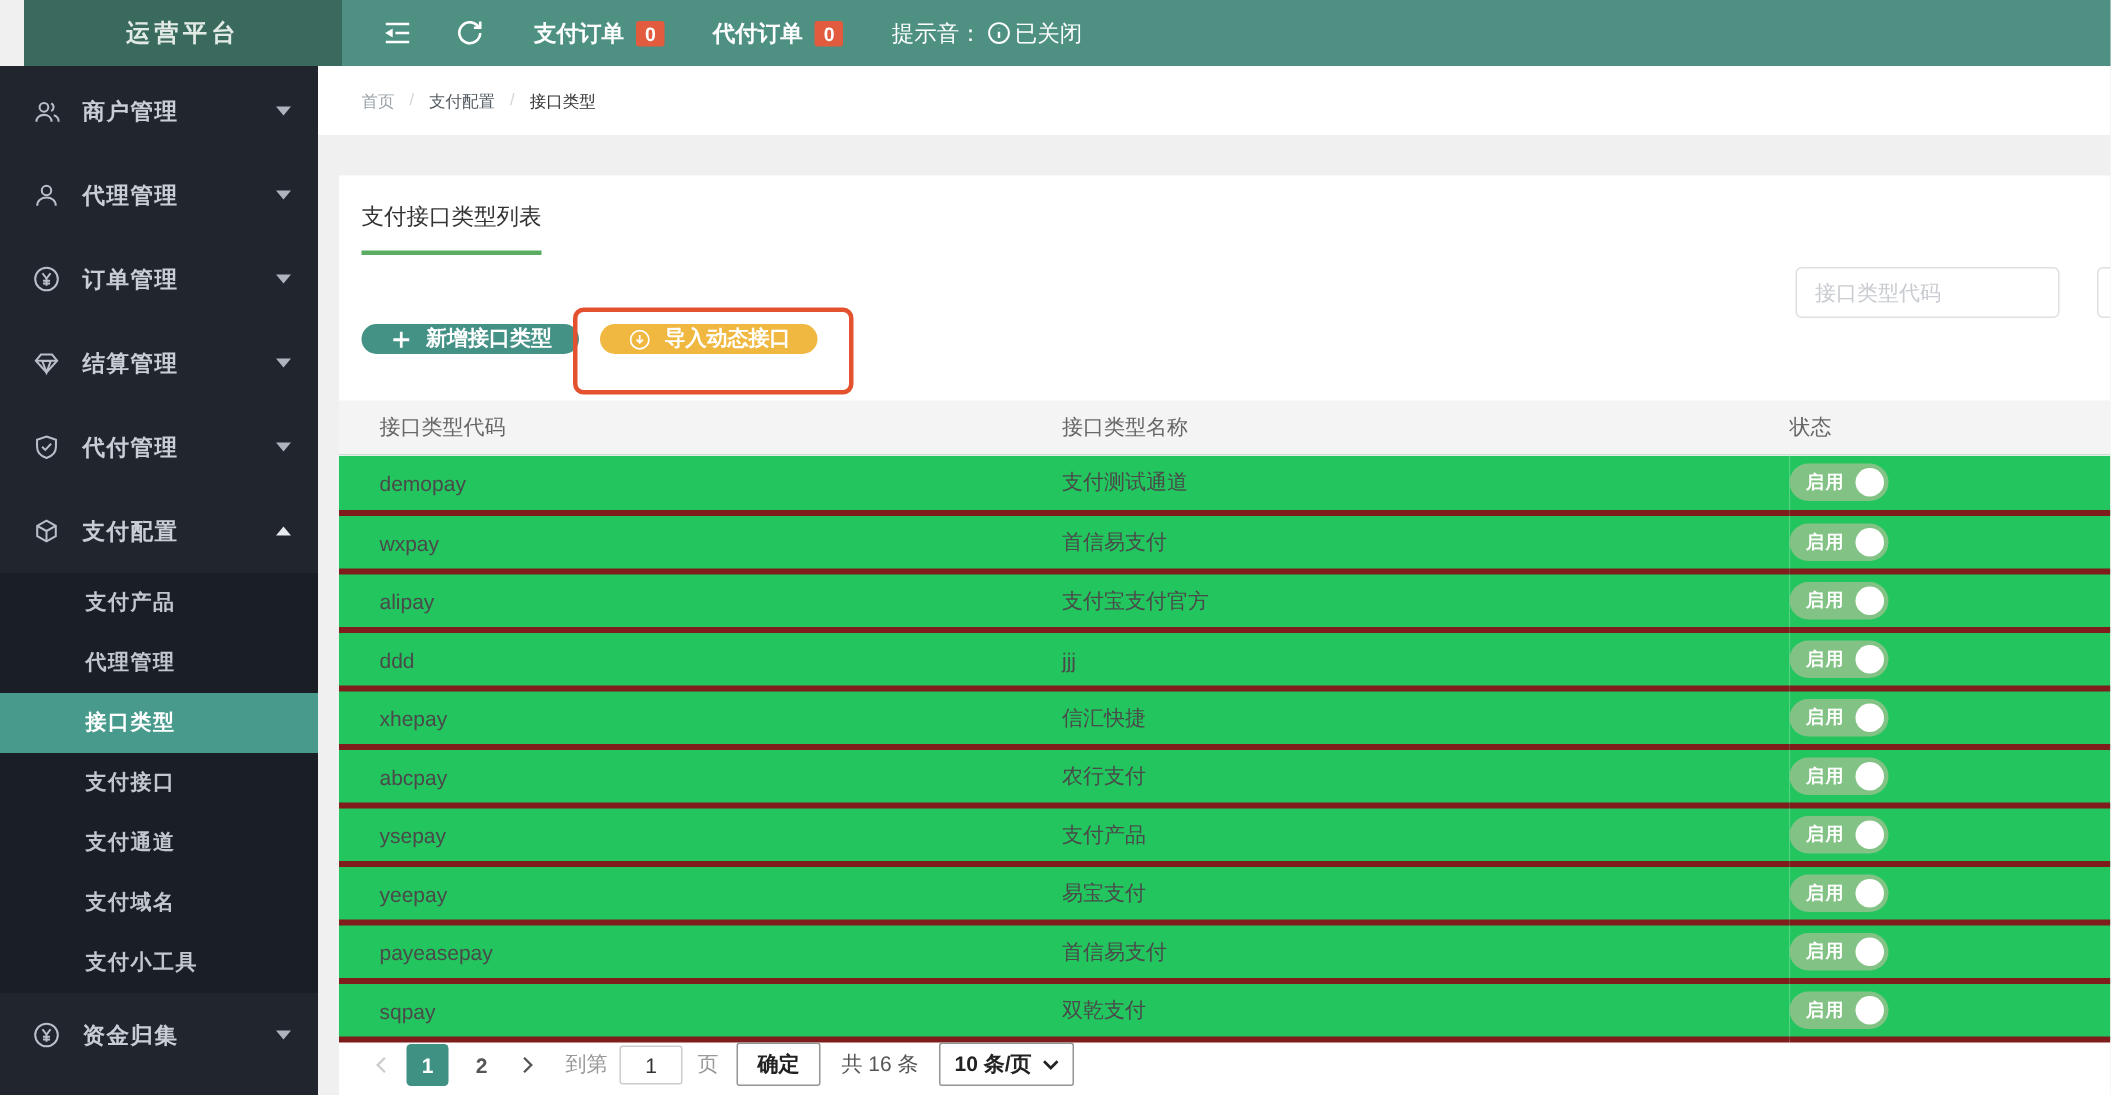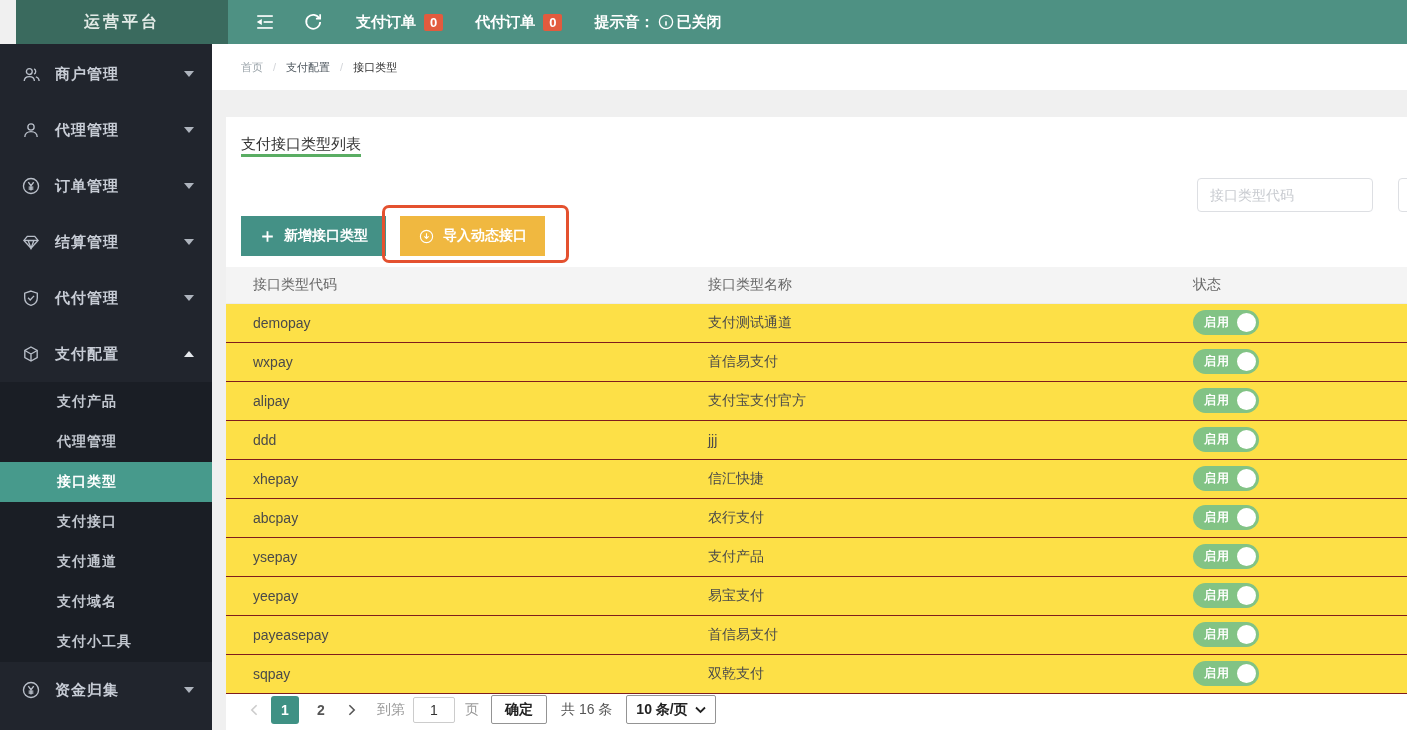--- a/index.html
+++ b/index.html
@@ -7,21 +7,21 @@
   body { font-family:"Liberation Sans","DejaVu Sans",sans-serif; background:#f0f0f0; }
   .screen { position:relative; width:1407px; height:730px; background:#f0f0f0; }
 
   
   .topbar { position:absolute; top:0; left:16px; width:100%; height:44px; background:#4e9183; display:flex; align-items:center; z-index:5; }
   .logo { width:212px; height:44px; background:#3a6a5e; color:#e2eae6; font-size:16px; font-weight:bold; letter-spacing:3px; display:flex; align-items:center; justify-content:center; flex:none; }
   .tb-icon { width:22px; height:22px; margin-left:26px; color:#fff; cursor:pointer; flex:none; }
   .tb-icon svg { width:100%; height:100%; display:block; }
   .order-tab { display:flex; align-items:center; margin-left:32px; color:#fff; font-weight:bold; font-size:15px; cursor:pointer; }
   .order-badge { background:#e25b3e; color:#fff; font-size:13px; font-weight:bold; padding:1px 6px; border-radius:2px; margin-left:8px; }
-  .sound { display:flex; align-items:center; margin-left:32px; color:#fff; font-weight:bold; font-size:15px; }
+  .sound { display:flex; align-items:center; margin-left:32px; color:#fff; font-weight:normal; font-size:15px; }
   .info-icon { width:16px; height:16px; margin:0 2px 0 4px; color:#fff; }
   .info-icon svg { width:100%; height:100%; display:block; }
 
   
   .sidebar { position:absolute; top:44px; left:0; width:212px; height:686px; background:#21252d; padding-top:2px; z-index:4; }
   .side-item { height:56px; display:flex; align-items:center; padding:0 18px 0 22px; color:#c8cdd6; font-size:15px; cursor:pointer; }
   .s-icon { width:18px; height:18px; margin-right:15px; flex:none; color:#b9bfc9; }
   .s-icon svg { width:100%; height:100%; display:block; }
   .s-label { flex:1; font-weight:bold; letter-spacing:1px; }
   .caret { width:0; height:0; border-left:5px solid transparent; border-right:5px solid transparent; flex:none; }
@@ -35,36 +35,36 @@
   .breadcrumb-bar { position:absolute; top:44px; left:212px; right:0; height:46px; background:#fff; display:flex; align-items:center; padding-left:29px; font-size:11px; }
   .bc-item { margin-right:10px; }
   .bc-sep { color:#d2d5d9; margin-right:10px; }
   .bc-first { color:#9aa3a9; cursor:pointer; }
   .bc-mid { color:#515a61; cursor:pointer; }
   .bc-last { color:#333; }
 
   
   .card { position:absolute; top:117px; left:226px; right:0; bottom:-6px; background:#fff; overflow:hidden; }
   .tab-row { padding:18px 0 0 15px; }
-  .tab { display:inline-block; font-size:15px; color:#333; border-bottom:3px solid #5aad63; cursor:pointer; }
+  .tab { display:inline-block; font-size:15px; color:#333; padding-bottom:13px; border-bottom:3px solid #5aad63; cursor:pointer; }
 
   .search-input { position:absolute; top:61px; left:971px; width:176px; height:34px; border:1px solid #dddfe3; border-radius:4px; padding:0 12px; font-size:14px; color:#333; outline:none; background:#fff; }
   .search-input::placeholder { color:#c8cbd0; }
   .search-input.second { left:1172px; }
 
-  .btn { position:absolute; top:99px; height:40px; display:inline-flex; align-items:center; gap:8px; border:none; border-radius:0; padding:0 18px; font-size:14px; font-weight:bold; color:#fff; cursor:pointer; font-family:Liberation Mono, monospace; }
+  .btn { position:absolute; top:99px; height:20px; display:inline-flex; align-items:center; gap:8px; border:none; border-radius:12px; padding:0 18px; font-size:14px; font-weight:bold; color:#fff; cursor:pointer; font-family:Liberation Mono, monospace; }
   .btn svg { width:17px; height:17px; display:block; }
   .btn-add { left:15px; background:#449186; }
   .btn-import { left:174px; background:#f0b840; }
   .annotation-box { position:absolute; top:88px; left:156px; width:187px; height:58px; border:3px solid #e4512f; border-radius:7px; pointer-events:none; }
 
   
   table.list { position:absolute; top:150px; left:0; width:1181px; border-collapse:collapse; table-layout:fixed; }
   table.list th { background:#f4f4f4; font-weight:normal; color:#666; font-size:14px; text-align:left; height:36px; border-bottom:1px solid #ececec; }
-  table.list td { height:39px; border-bottom:1px solid #7f1d1d; font-size:14px; color:#4a4a4a; background:#fde047; }
+  table.list td { height:39px; border-bottom:4px solid #7f1d1d; font-size:14px; color:#4a4a4a; background:#22c55e; }
   .col-code { width:482px; padding-left:27px; }
   .col-name { width:485px; }
   .col-status { padding-left:0; }
   .toggle { display:inline-flex; align-items:center; background:#82c385; border-radius:13px; height:25px; padding:0 3px 0 11px; cursor:pointer; }
   .toggle-label { color:#fff; font-size:12px; font-weight:bold; margin-right:7px; letter-spacing:1px; }
   .toggle-knob { width:19px; height:19px; background:#fff; border-radius:50%; }
 
   
   .pagination { position:absolute; top:578px; left:15px; display:flex; align-items:center; font-size:14px; color:#666; }
   .pg-arrow { width:26px; height:28px; display:flex; align-items:center; justify-content:center; cursor:pointer; }

